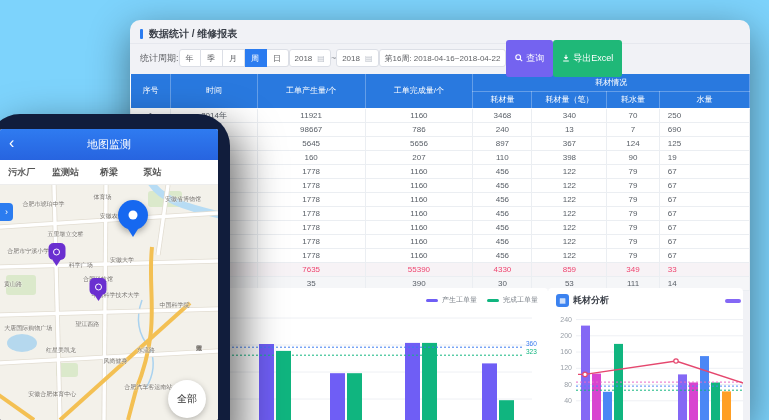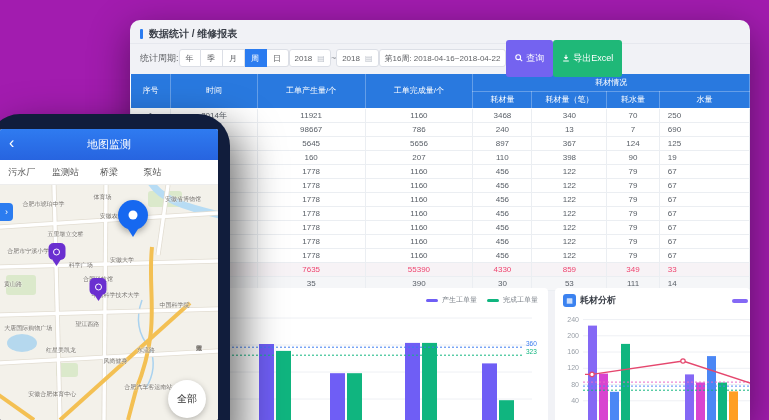--- a/index.html
+++ b/index.html
@@ -1,18 +1,18 @@
 <!DOCTYPE html>
 <html><head>
 <meta charset="utf-8">
 <style>
   * { margin:0; padding:0; box-sizing:border-box; }
   html,body { width:769px; height:420px; overflow:hidden; }
   body { font-family:"Liberation Sans","DejaVu Sans",sans-serif; background:#1d2b52; }
-  #stage { position:relative; width:769px; height:420px; background:#a21caf; overflow:hidden; }
+  #stage { position:relative; width:769px; height:420px; background:#7dd3fc; overflow:hidden; }
 
   
   .dash { position:absolute; left:130px; top:20px; width:620px; height:400px;
           background:#f1f2f6; border-radius:10px 10px 0 0; overflow:hidden;
           box-shadow:0 12px 40px rgba(0,0,0,.45); }
   .crumb-row { height:20px; display:flex; align-items:center; padding:0 10px; border-bottom:1px solid #e6e8ee; margin-top:4px;}
   .crumb-bar { width:3px; height:10px; background:#2b7cf0; margin-right:6px; border-radius:1px;}
   .crumb-txt { font-size:10px; color:#3a3f48; font-weight:bold; }
   .filter-row { height:28px; display:flex; align-items:center; padding:0 10px; }
   .f-label { font-size:9px; color:#606266; white-space:nowrap; }
@@ -37,21 +37,21 @@
   table { border-collapse:collapse; table-layout:fixed; background:#fff; }
   th { background:#2979df; color:#fff; font-weight:normal; font-size:8px;
        border-right:1px solid rgba(255,255,255,.28); border-bottom:1px solid rgba(255,255,255,.28); height:17px; }
   td { font-size:8px; color:#5a6068; text-align:center; height:14px;
        border:1px solid #ebeef2; border-top:none; background:#fff; white-space:nowrap; overflow:hidden;}
   tr.total td { background:#f7f3f6; color:#ef4570; }
   tr.avg td { background:#f5f6f8; color:#5a6068; }
   td.clip-left { text-align:left; padding-left:8px; }
 
   
-  .charts { position:absolute; left:10px; top:268px; width:610px; height:132px; display:flex; gap:7px; }
+  .charts { position:absolute; left:10px; top:268px; width:610px; height:132px; display:flex; }
   .chart-card { background:#fff; border-radius:4px 4px 0 0; position:relative; }
   .chart-card.left { width:408px; }
   .chart-card.right { width:195px; }
   .legend { position:absolute; top:7px; right:10px; display:flex; gap:10px; }
   .legend .it { display:flex; align-items:center; gap:4px; font-size:7px; color:#7a8088; }
   .legend .sw { width:12px; height:3px; border-radius:2px; }
   .rc-title { position:absolute; left:8px; top:6px; display:flex; align-items:center; gap:4px; }
   .rc-ico { width:13px; height:13px; background:#3b82f0; border-radius:3px; color:#fff;
             font-size:7px; display:flex; align-items:center; justify-content:center;}
   .rc-txt { font-size:9px; color:#3a3f48; font-weight:bold; }
@@ -62,21 +62,21 @@
   .phone { position:absolute; left:-12px; top:114px; width:242px; height:330px;
            background:#111d3c; border-radius:32px 32px 0 0; padding:15px 12px 0 12px;
            box-shadow:12px 14px 40px rgba(0,0,0,.55); z-index:5; }
   .screen { width:218px; height:291px; background:#fff; overflow:hidden; position:relative; border-radius:2px;}
   .p-head { height:31px; background:linear-gradient(180deg,#2f7bf0,#2764e0); display:flex;
             align-items:center; justify-content:center; position:relative; }
   .p-back { position:absolute; left:9px; top:4px; color:#fff; font-size:16px; line-height:20px; cursor:pointer;}
   .p-title { color:#fff; font-size:11px; }
   .p-tabs { height:25px; display:flex; border-bottom:1px solid #ededed; background:#fff; }
   .p-tab { flex:1; font-size:9px; color:#555; display:flex; align-items:center; justify-content:center;
-           position:relative; cursor:pointer; white-space:nowrap;}
+           position:relative; cursor:pointer; white-space:nowrap;font-weight:bold;}
   .p-tab.active { color:#2b7cf0;margin-top:46px; }
   .p-tab.active::after { content:""; position:absolute; left:15%; right:15%; bottom:0; height:2px; background:#2b7cf0;}
   .p-map { position:absolute; left:0; top:56px; right:0; bottom:0; background:#f3f1ea; overflow:hidden;}
   .p-map svg.base { position:absolute; left:0; top:0; }
   .m-label { position:absolute; font-size:6px; color:#75716a; white-space:nowrap;
              text-shadow:0 0 2px #fff,0 0 2px #fff; transform:translate(-50%,-50%); }
   .m-label.vert { writing-mode:vertical-rl; }
   .expand { position:absolute; left:0; top:18px; width:13px; height:18px; background:#2b7cf0;
             border-radius:0 4px 4px 0; color:#fff; font-size:9px; display:flex; align-items:center;
             justify-content:center; cursor:pointer; }

